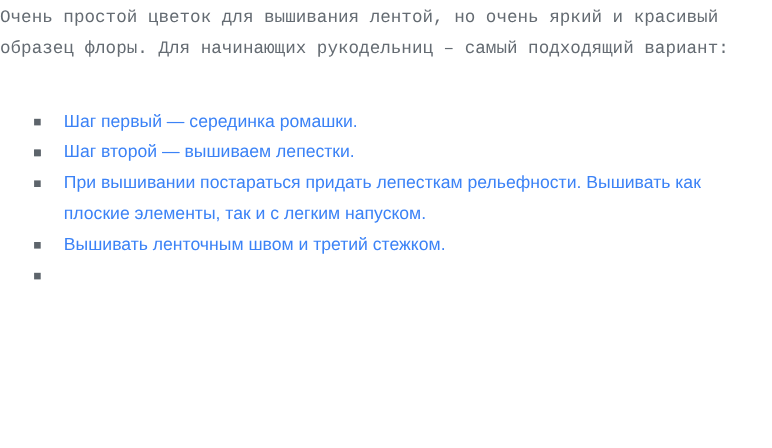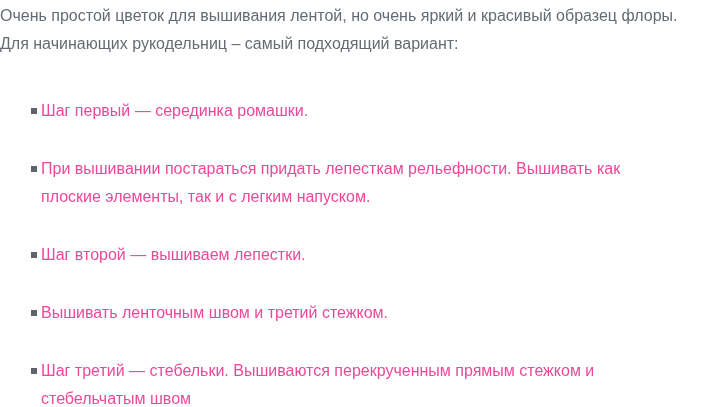--- a/index.html
+++ b/index.html
@@ -15,51 +15,51 @@
   }
   .page {
     padding-top: 2px;
     color: #646b72;
   }
   .intro {
     margin: 0;
     font-size: 16px;
     line-height: 28px;
     color: #646b72;
+    font-family: Liberation Mono, monospace;
   }
   .steps {
     list-style: none;
     margin: 39px 0 0 0;
     padding: 0;
   }
   .steps li {
     position: relative;
     box-sizing: border-box;
-    padding-left: 41px;
+    padding-left: 58px;
     max-width: 660px;
     font-size: 16px;
     line-height: 28px;
-    color: #ec4899;
-    margin-top: 30px;
+    color: #3b82f6;
   }
   .bullet {
     position: absolute;
     left: 31px;
     top: 11px;
     width: 6px;
     height: 6px;
     background: #5d646b;
   }
 </style>
 </head>
 <body>
 
 <div class="page">
   <p class="intro">Очень простой цветок для вышивания лентой, но очень яркий и красивый образец флоры. Для начинающих рукодельниц – самый подходящий вариант:</p>
   <ul class="steps">
       <li><span class="bullet"></span><span>Шаг первый — серединка ромашки.</span></li>
       <li><span class="bullet"></span></li>
+      <li><span class="bullet"></span><span>Шаг второй — вышиваем лепестки.</span></li>
       <li><span class="bullet"></span><span>При вышивании постараться придать лепесткам рельефности. Вышивать как плоские элементы, так и с легким напуском.</span></li>
-      <li><span class="bullet"></span><span>Шаг второй — вышиваем лепестки.</span></li>
       <li><span class="bullet"></span><span>Вышивать ленточным швом и третий стежком.</span></li>
-      <li><span class="bullet"></span><span>Шаг третий — стебельки. Вышиваются перекрученным прямым стежком и стебельчатым швом</span></li>
+      <li><span class="bullet"></span></li>
     </ul>
 </div>
 
 </body></html>

